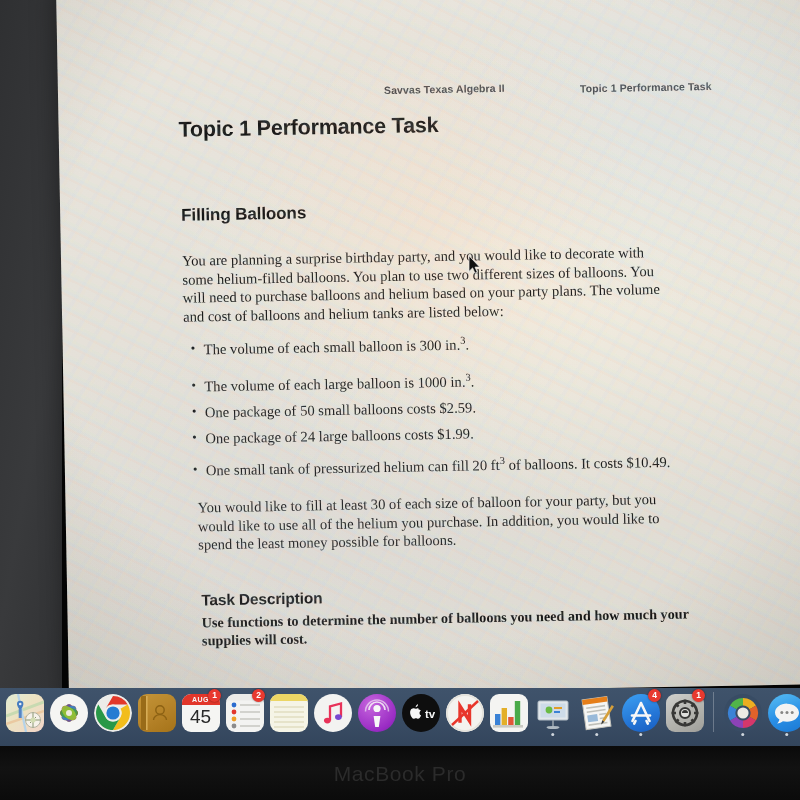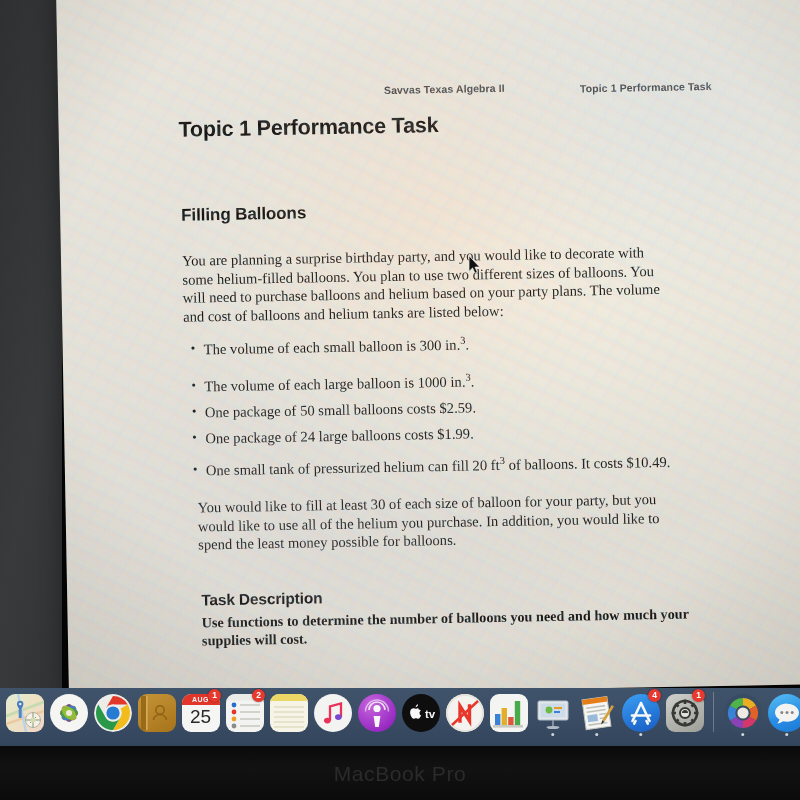--- a/index.html
+++ b/index.html
@@ -434,21 +434,21 @@
         </div>
       </div>
 
       <div class="dock-item">
         <div class="dock-icon rnd">
           <div class="fill" style="background:#fdfdfb;"></div>
           <div style="position:absolute;left:0;right:0;top:0;height:11px;background:#e2392e;"></div>
           <div style="position:absolute;left:0;right:0;top:0;height:11px;line-height:11px;text-align:center;
                       color:#fff;font-size:7px;font-weight:bold;letter-spacing:0.4px;">AUG</div>
           <div style="position:absolute;left:0;right:0;top:10px;bottom:1px;line-height:26px;text-align:center;
-                      color:#2a2a2a;font-size:19px;font-weight:300;">25</div>
+                      color:#2a2a2a;font-size:19px;font-weight:300;">45</div>
         </div>
         <div class="badge">1</div>
       </div>
 
       <div class="dock-item">
         <div class="dock-icon rnd">
           <div class="fill" style="background:#fbfbf9;"></div>
           <svg class="fill" viewBox="0 0 38 38">
             <rect x="0" y="0" width="38" height="6.5" fill="#f2f2ef"></rect>
             <circle cx="8" cy="11" r="2.4" fill="#2f6fd0"></circle>

